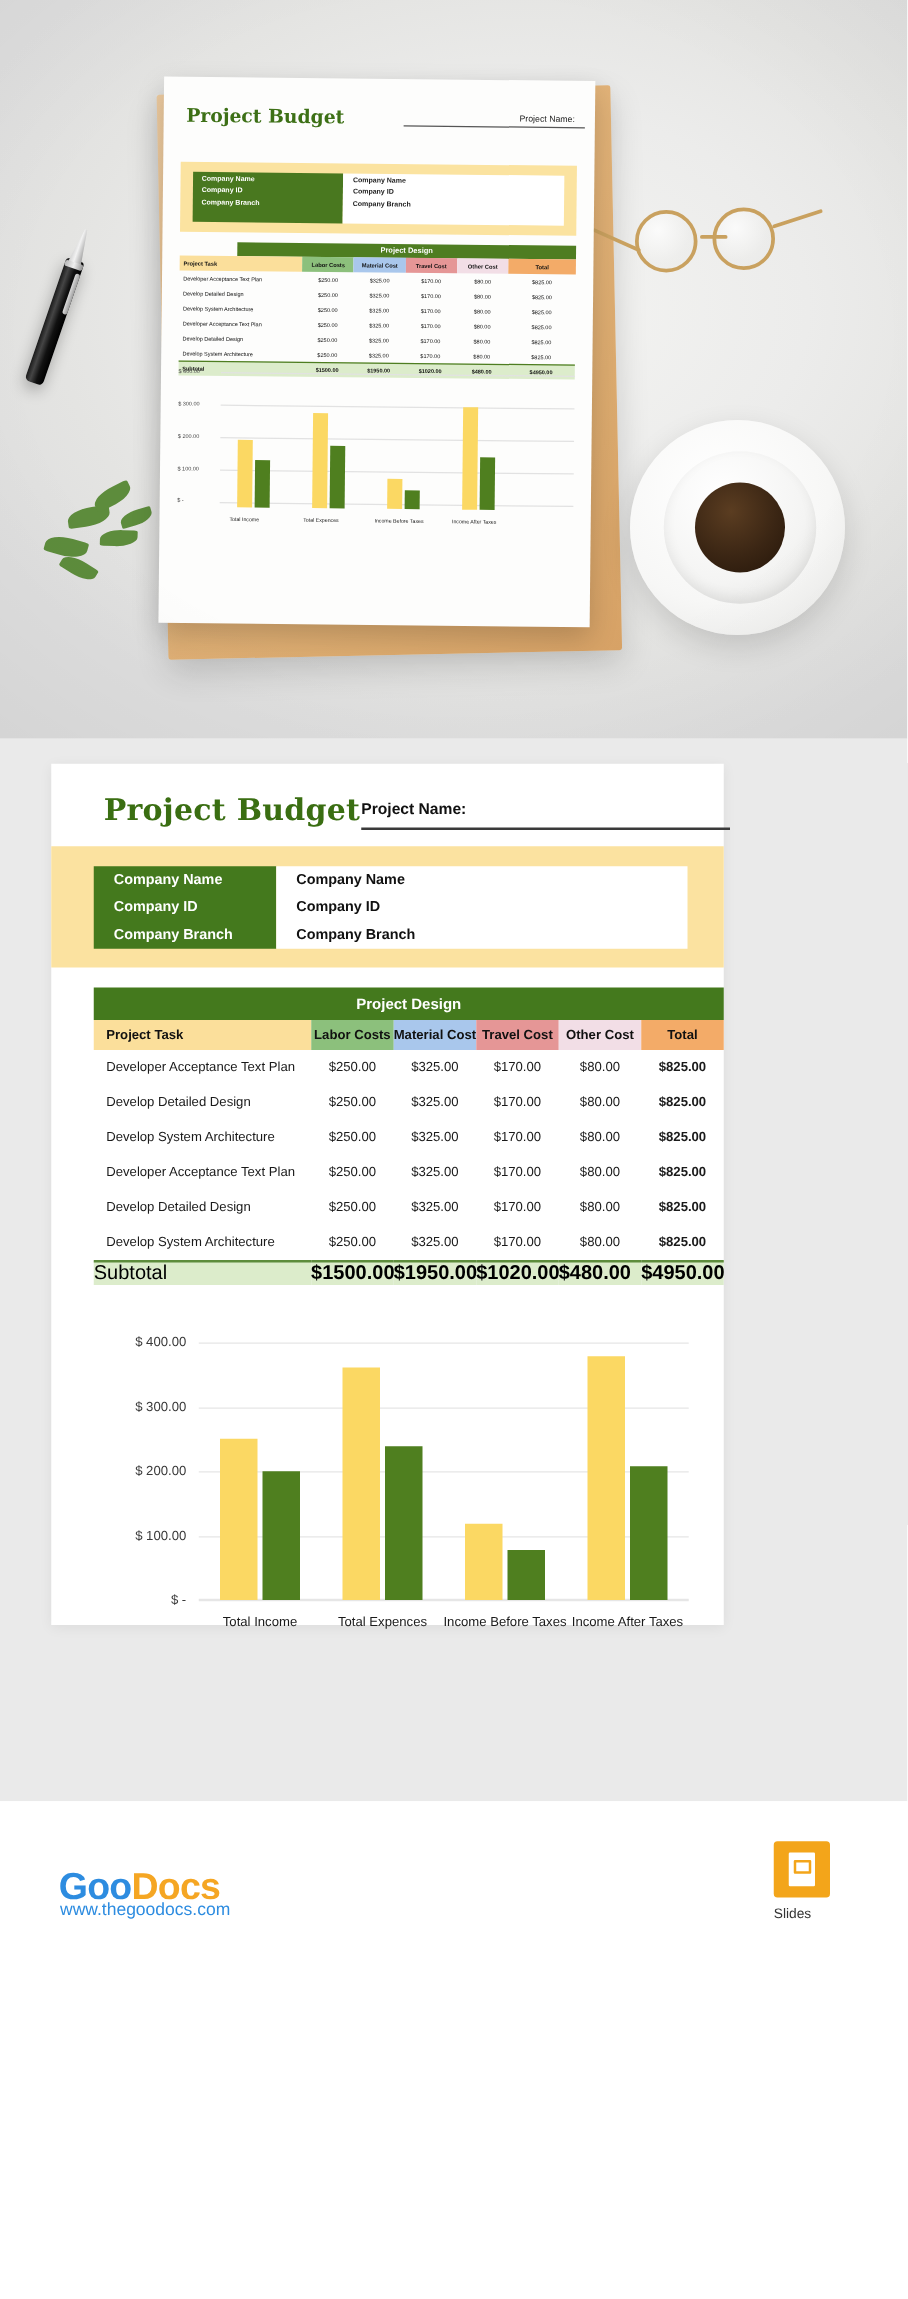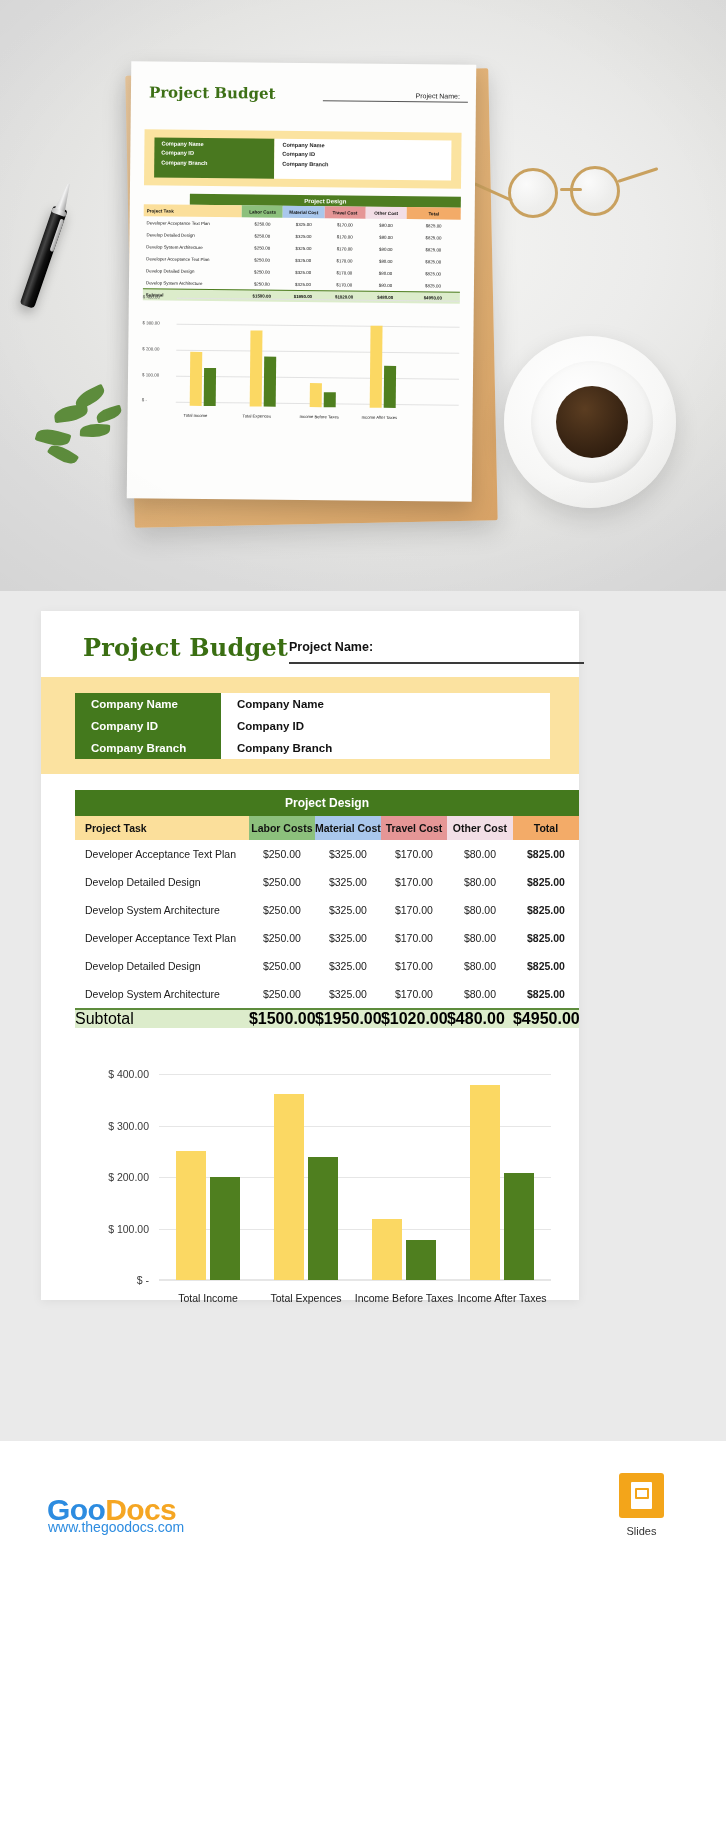--- a/index.html
+++ b/index.html
@@ -152,21 +152,21 @@
   .foot-gray{ position:absolute; left:0; top:1396px; width:726px; height:45px; background:#eaeaea; }
   .footer{ position:absolute; left:0; top:1441px; width:726px; height:398px; background:#fff; }
   .logo{ position:absolute; left:47px; top:36px; font-size:30px; font-weight:bold;
     letter-spacing:-0.6px; font-family:"Liberation Sans", sans-serif;margin-top:16px; }
   .logo .b{ color:#2d8ce0; } .logo .o{ color:#f5a623; }
   .site{ position:absolute; left:48px; top:78px; font-size:14px; color:#2d8ce0; }
   .slides-box{ position:absolute; left:619px; top:32px; width:45px; height:45px;
     background:#f3a51a; border-radius:3px; }
   .slides-page{ position:absolute; left:12px; top:9px; width:21px; height:27px; background:#fff; border-radius:1px; }
   .slides-inner{ position:absolute; left:15.5px; top:15px; width:14px; height:11px; border:2px solid #f3a51a; border-radius:1px; }
-  .slides-lbl{ position:absolute; left:619px; top:84px; width:45px; text-align:center;
+  .slides-lbl{ position:absolute; left:619px; top:84px; width:45px; 
     font-size:11px; color:#333; }
 </style>
 </head>
 <body>
 
 <div class="page">
 
   <div class="photo">
     <div class="kraft"></div>
 

